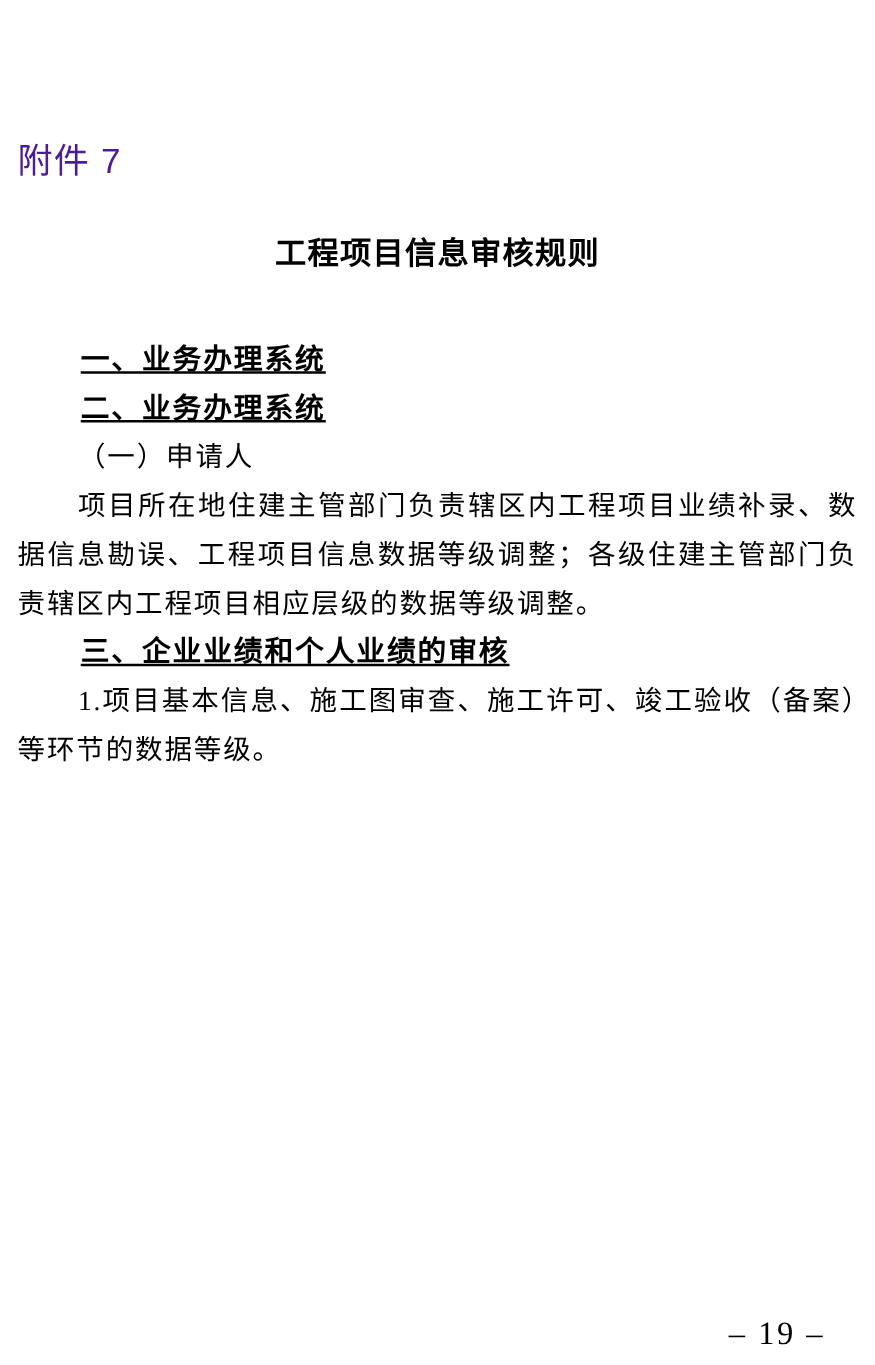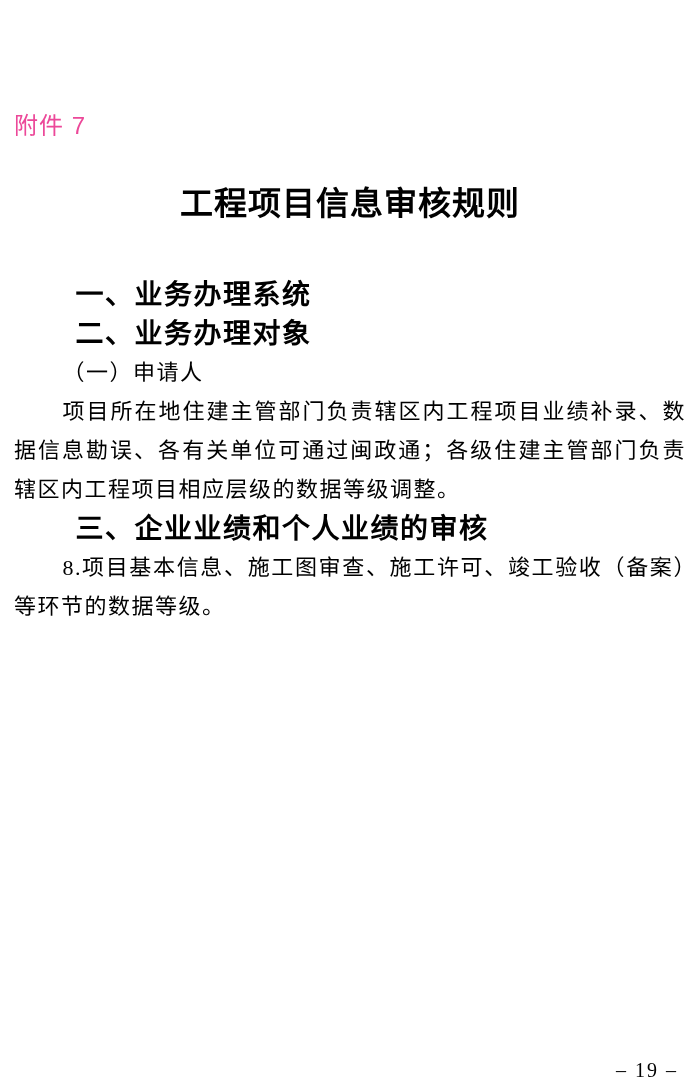--- a/index.html
+++ b/index.html
@@ -18,30 +18,30 @@
     position: relative;
     width: 700px;
     height: 1092px;
     box-sizing: border-box;
     padding: 0 14px;
     background: #ffffff;
   }
   .attachment-label {
     padding-top: 106px;
     font-family: "Liberation Sans", "DejaVu Sans", sans-serif;
-    font-size: 24px;
+    font-size: 28px;
     font-weight: 400;
     letter-spacing: 1px;
-    color: #ec4899;
+    color: #4c1d95;
   }
   .doc-title {
     margin: 36px 0 0 0;
     text-align: center;
     font-family: "Liberation Sans", "DejaVu Sans", sans-serif;
-    font-size: 33px;
+    font-size: 25px;
     font-weight: 700;
     letter-spacing: 1px;
     color: #000000;
   }
   .content {
     margin-top: 50px;
     font-size: 22px;
     line-height: 39px;
     letter-spacing: 1.5px;
     color: #000000;
@@ -53,65 +53,66 @@
     padding: 0;
     text-indent: 2.2em;
   }
   .content p {
     text-align: justify;
     text-justify: inter-ideograph;
     font-weight: 400;
   }
   .heading-num {
     font-family: "Liberation Sans", "DejaVu Sans", sans-serif;
-    font-size: 28px;
+    font-size: 23px;
     font-weight: 700;
     line-height: 39px;
+    text-decoration: underline;
   }
   .subheading {
     font-family: "Liberation Serif", "DejaVu Serif", serif;
     font-size: 22px;
     font-weight: 400;
     line-height: 39px;
   }
   .page-number {
     position: absolute;
-    right: 22px;
+    right: 40px;
     bottom: 10px;
-    font-size: 20px;
+    font-size: 26px;
     letter-spacing: 2px;
     color: #000000;
     font-family: "Liberation Serif", "DejaVu Serif", serif;
   }
 </style>
 </head>
 <body>
 
 <div class="page">
 
   <div class="attachment-label">附件 7</div>
 
   <h1 class="doc-title">工程项目信息审核规则</h1>
 
   <div class="content">
 
     <h2 class="heading-num">一、业务办理系统</h2>
 
 
-    <h2 class="heading-num">二、业务办理对象</h2>
+    <h2 class="heading-num">二、业务办理系统</h2>
 
     <h3 class="subheading">（一）申请人</h3>
 
 
 
-    <p>项目所在地住建主管部门负责辖区内工程项目业绩补录、数据信息勘误、各有关单位可通过闽政通；各级住建主管部门负责辖区内工程项目相应层级的数据等级调整。</p>
+    <p>项目所在地住建主管部门负责辖区内工程项目业绩补录、数据信息勘误、工程项目信息数据等级调整；各级住建主管部门负责辖区内工程项目相应层级的数据等级调整。</p>
 
     <h2 class="heading-num">三、企业业绩和个人业绩的审核</h2>
 
 
-    <p>8.项目基本信息、施工图审查、施工许可、竣工验收（备案）等环节的数据等级。</p>
+    <p>1.项目基本信息、施工图审查、施工许可、竣工验收（备案）等环节的数据等级。</p>
 
 
   </div>
 
   <div class="page-number">– 19 –</div>
 
 </div>
 
 </body></html>

